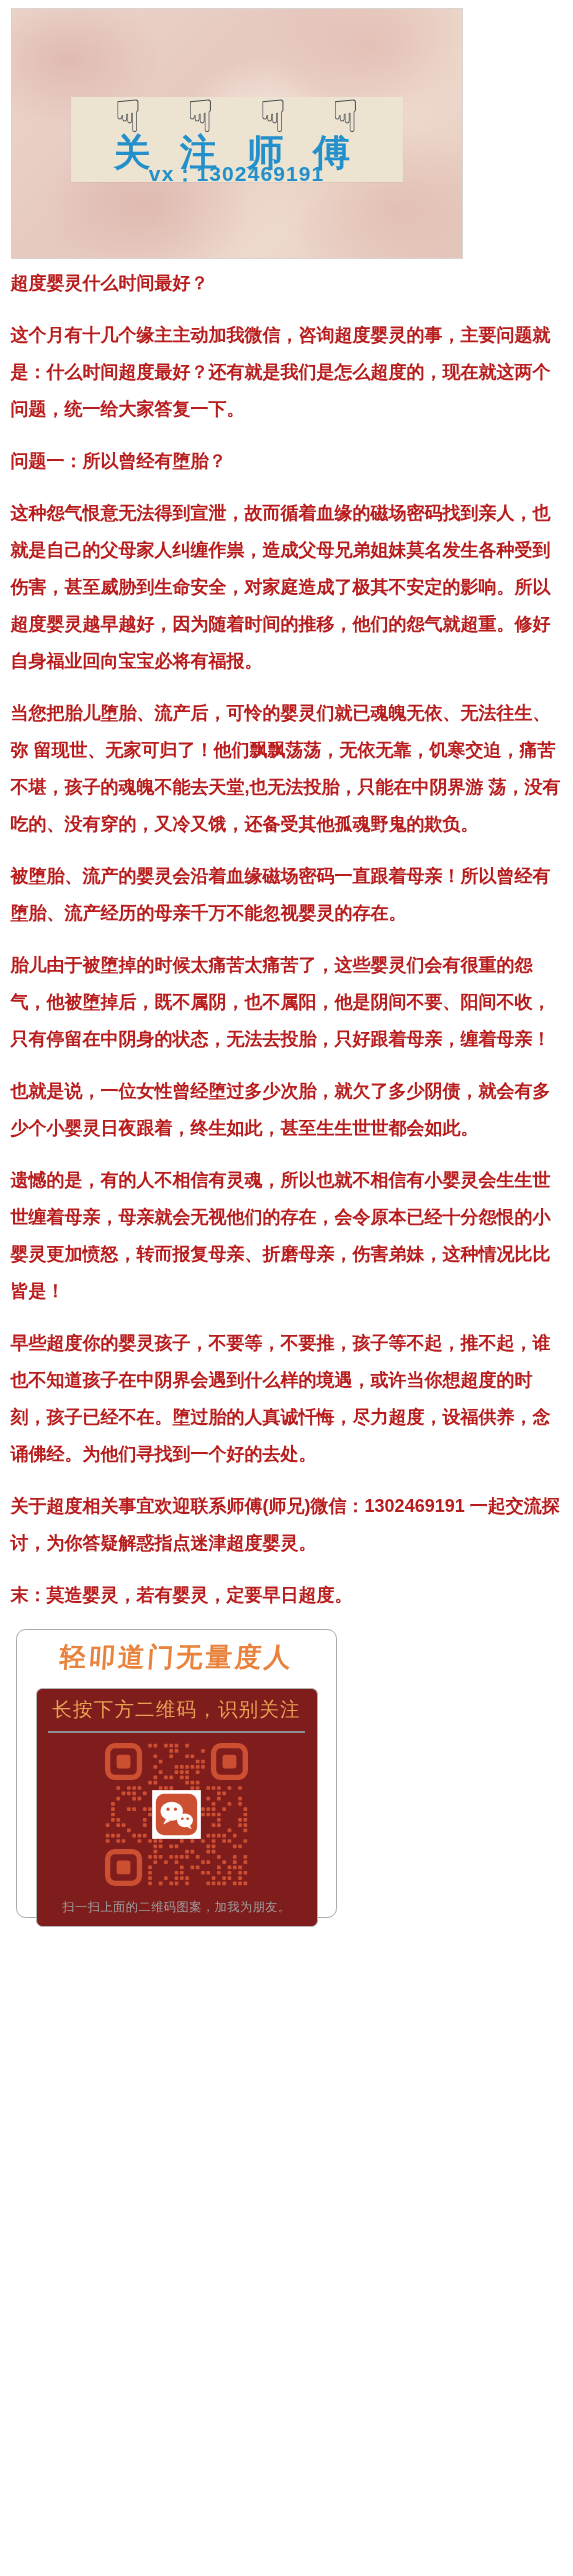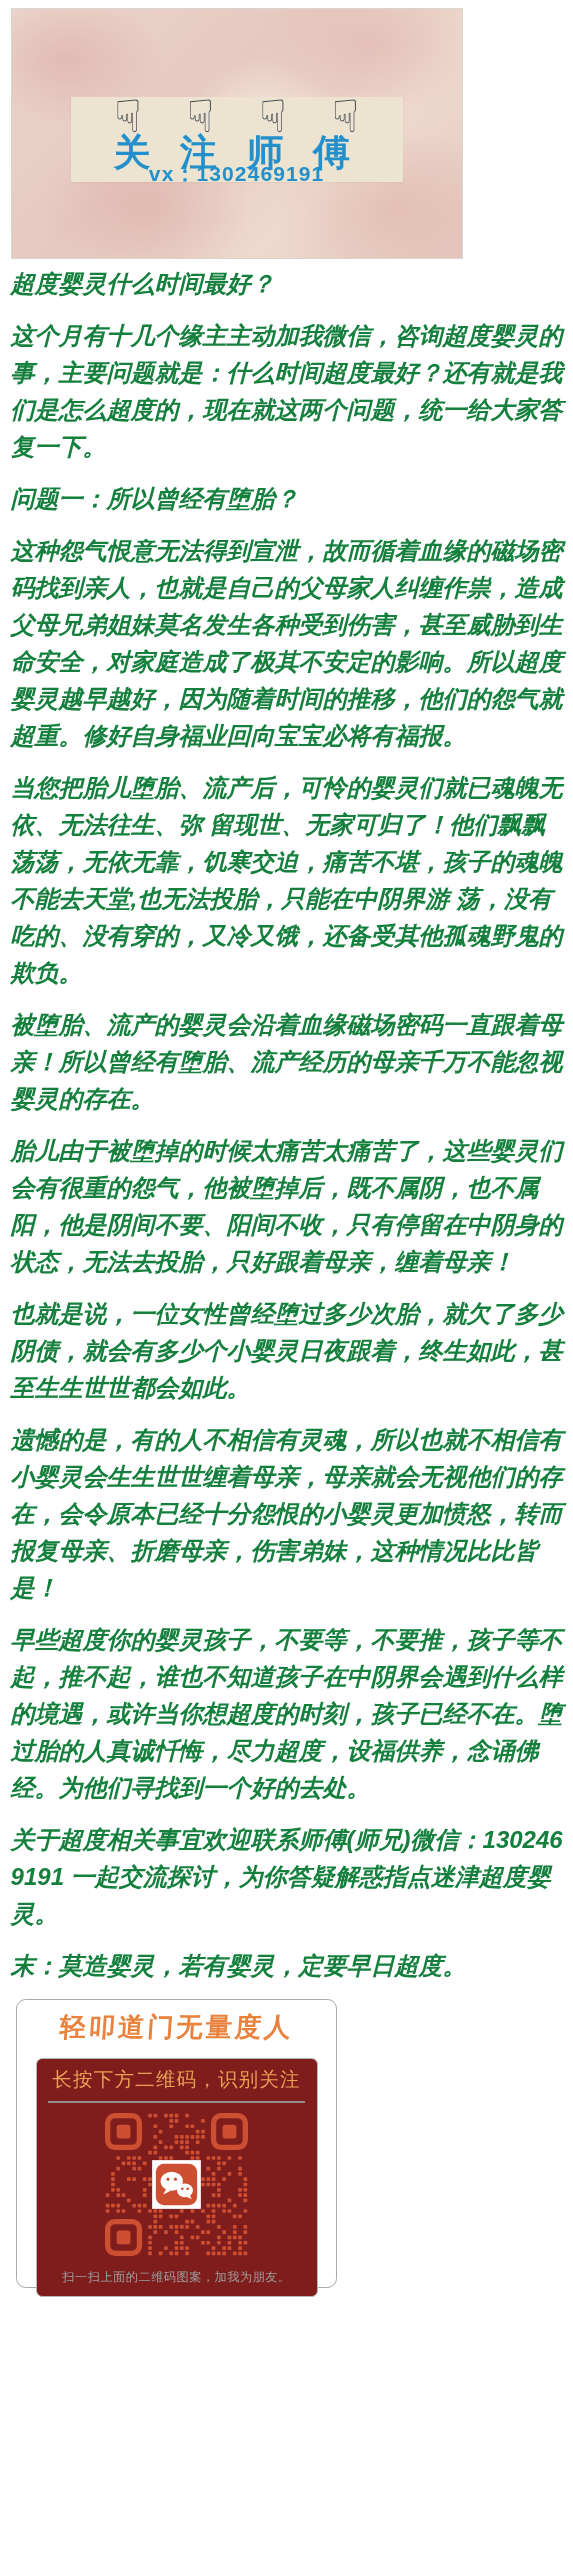--- a/index.html
+++ b/index.html
@@ -36,23 +36,22 @@
     position:absolute;left:0;top:31px;width:100%;text-align:center;
     font-size:37px;font-weight:bold;letter-spacing:9.6px;
   }
   .banner-sub{
     position:absolute;left:0;top:63px;width:100%;text-align:center;
     font-size:21px;font-weight:bold;letter-spacing:1.1px;
   }
   
   .article{
     width:553px;padding:6.4px 10.6px 0 10.6px;
-    font-size:24px;line-height:37px;font-weight:600;color:#15803d;
+    font-size:18px;line-height:37px;font-weight:600;color:#b91c1c;
     letter-spacing:0px;
-    font-style:italic;
   }
   .article p{margin:0 0 15px 0;word-break:break-all;}
   
   .qr-card{
     position:relative;margin:4.2px 0 0 16px;width:321px;height:289px;
     border:1.1px solid #a9a9a9;border-radius:9.6px;background:#fff;
     box-sizing:border-box;text-align:center;
   }
   .calligraphy{
     margin-top:8.5px;font-size:26.5px;font-weight:bold;letter-spacing:2.7px;

